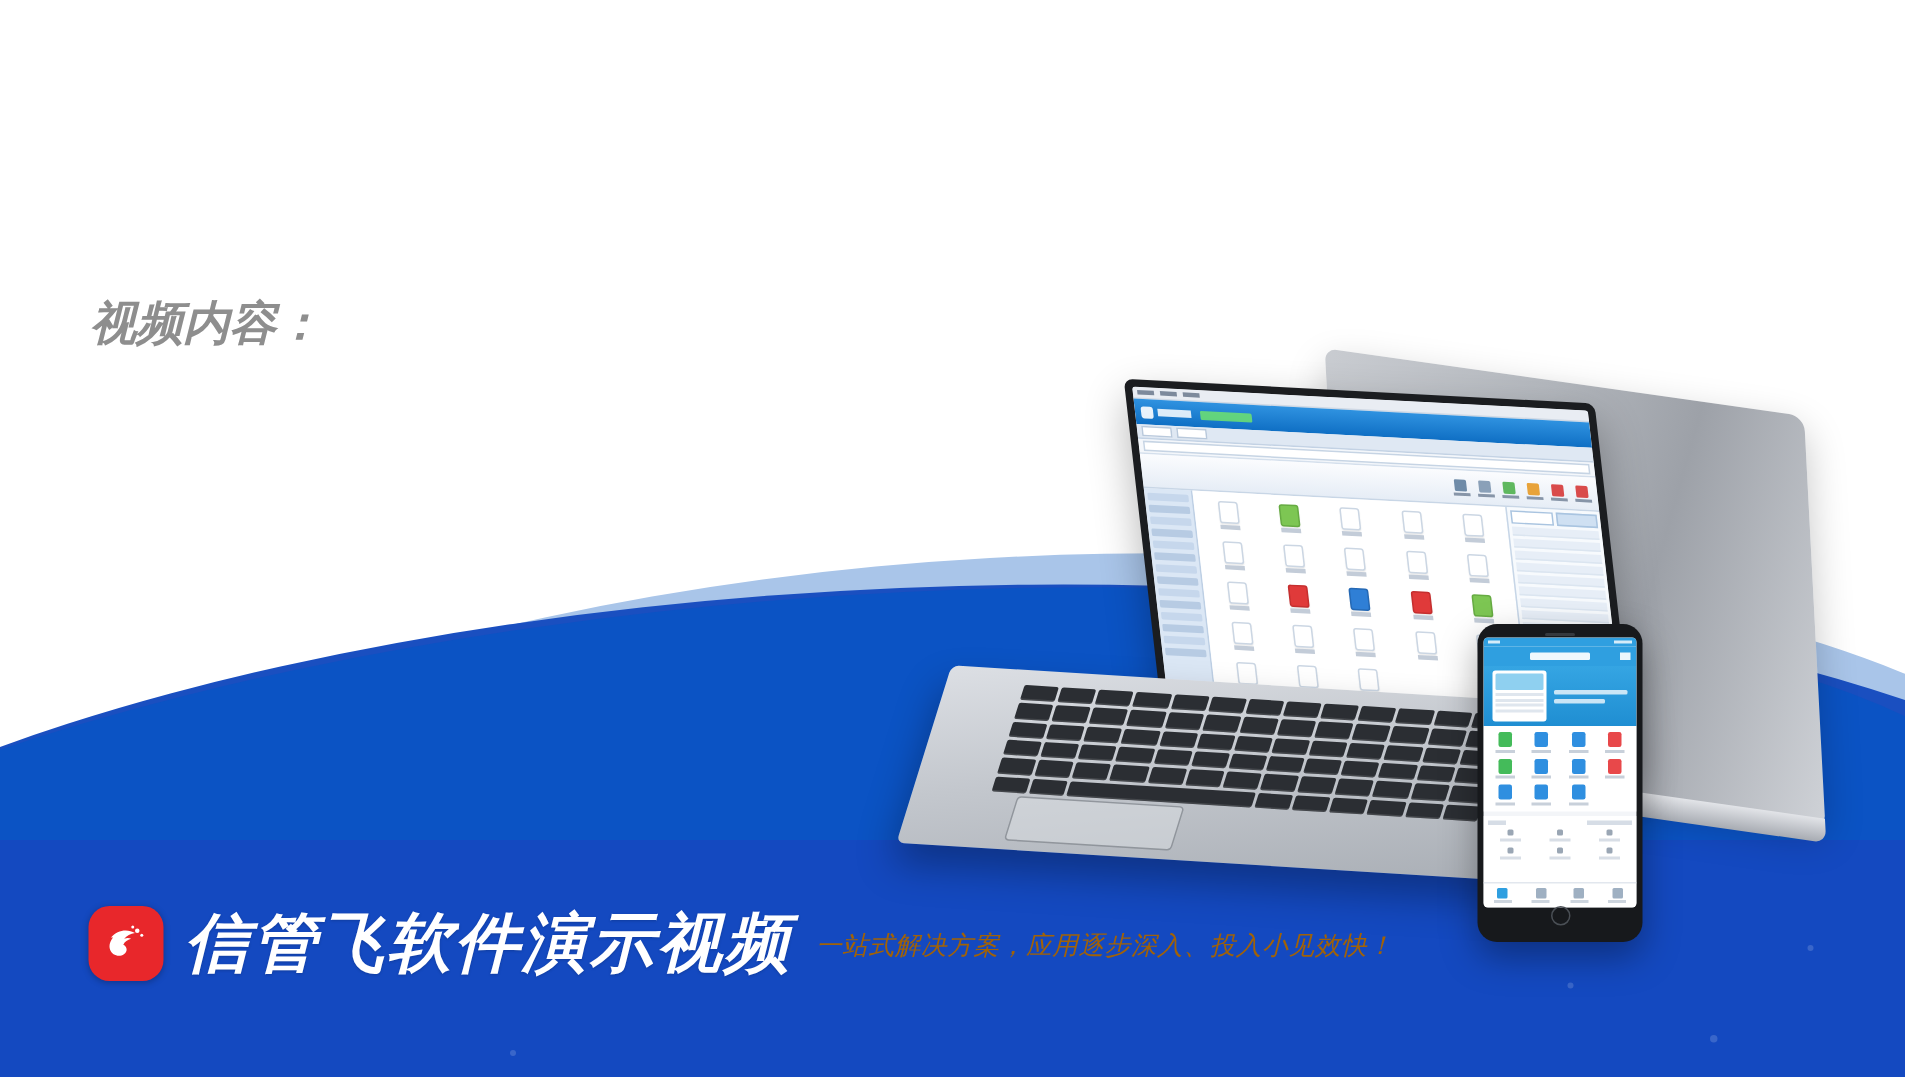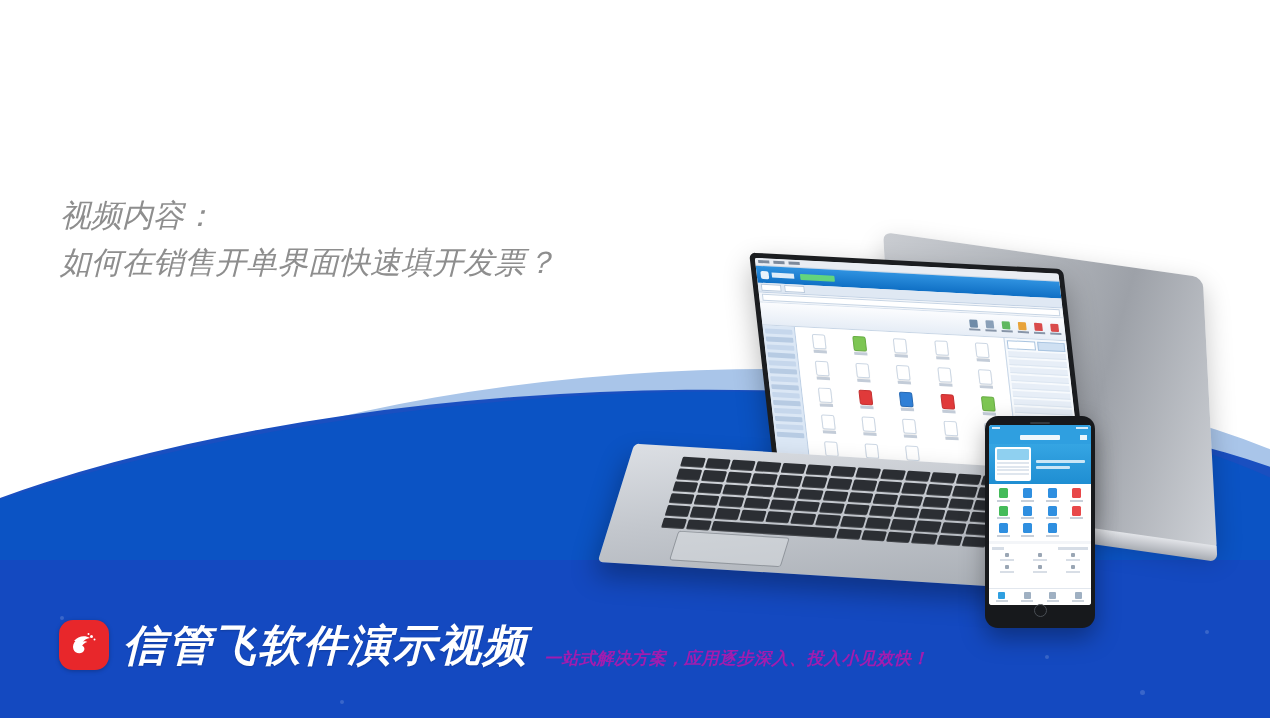--- a/index.html
+++ b/index.html
@@ -30,39 +30,39 @@
   .dot{position:absolute;border-radius:50%;background:rgba(255,255,255,.16);}
 
   
   .title{
     position:absolute;left:0;right:0;top:52px;text-align:center;
     font-size:70px;font-weight:bold;color:#000;letter-spacing:1px;
     line-height:1.05;white-space:nowrap;
   }
   .subtitle{
     position:absolute;left:60px;top:192px;width:640px;
-    font-size:31px;font-style:italic;color:#8e8e8e;line-height:1.52;
+    font-size:31px;font-style:italic;color:#8e8e8e;line-height:1.52;font-weight:bold;
   }
   .subtitle div{white-space:nowrap;}
 
   
-  .brandbar{position:absolute;left:40px;bottom:48px;display:flex;align-items:center;padding-left:19px;}
+  .brandbar{position:absolute;left:40px;bottom:64px;display:flex;align-items:center;padding-left:19px;}
   .logo{
     width:50px;height:50px;border-radius:14px;background:#e8272b;
     position:relative;flex:0 0 auto;box-shadow:0 1px 4px rgba(0,0,0,.25);
   }
   .logo svg{position:absolute;left:8px;top:8px;}
   .brandtext{
     margin-left:14px;font-size:43px;font-weight:bold;font-style:italic;
     color:#ffffff;letter-spacing:2px;line-height:1;white-space:nowrap;
     text-shadow:0 1px 2px rgba(0,0,0,.18);
   }
   .tagline{
-    margin-left:16px;align-self:flex-end;margin-bottom:0;
-    font-size:17px;font-weight:bold;font-style:italic;color:#a21caf;
+    margin-left:16px;align-self:flex-end;margin-bottom:12px;
+    font-size:17px;font-weight:normal;font-style:italic;color:#a16207;
     white-space:nowrap;letter-spacing:.5px;
   }
 
   
   .devices{position:absolute;left:560px;top:238px;width:710px;height:400px;}
 
   
   .laptop-back{
     position:absolute;left:330px;top:18px;width:320px;height:270px;
     background:linear-gradient(108deg,#c9ccd1 0%,#b3b7bd 38%,#9da1a8 62%,#cfd2d7 100%);
@@ -182,21 +182,20 @@
   <div class="wave-fill"></div>
 
   <div class="dot" style="left:1140px;top:690px;width:5px;height:5px;"></div>
   <div class="dot" style="left:1045px;top:655px;width:4px;height:4px;"></div>
   <div class="dot" style="left:1205px;top:630px;width:4px;height:4px;"></div>
   <div class="dot" style="left:340px;top:700px;width:4px;height:4px;"></div>
   <div class="dot" style="left:60px;top:616px;width:4px;height:4px;"></div>
 
   <div class="subtitle">
     <div>视频内容：</div>
-    <div>如何在销售开单界面快速填开发票？</div>
   </div>
 
   <div class="devices">
 
     <div class="laptop-back"></div>
 
     <div class="lid">
       <div class="screen">
         <div class="sw-menubar">
             <i></i>

